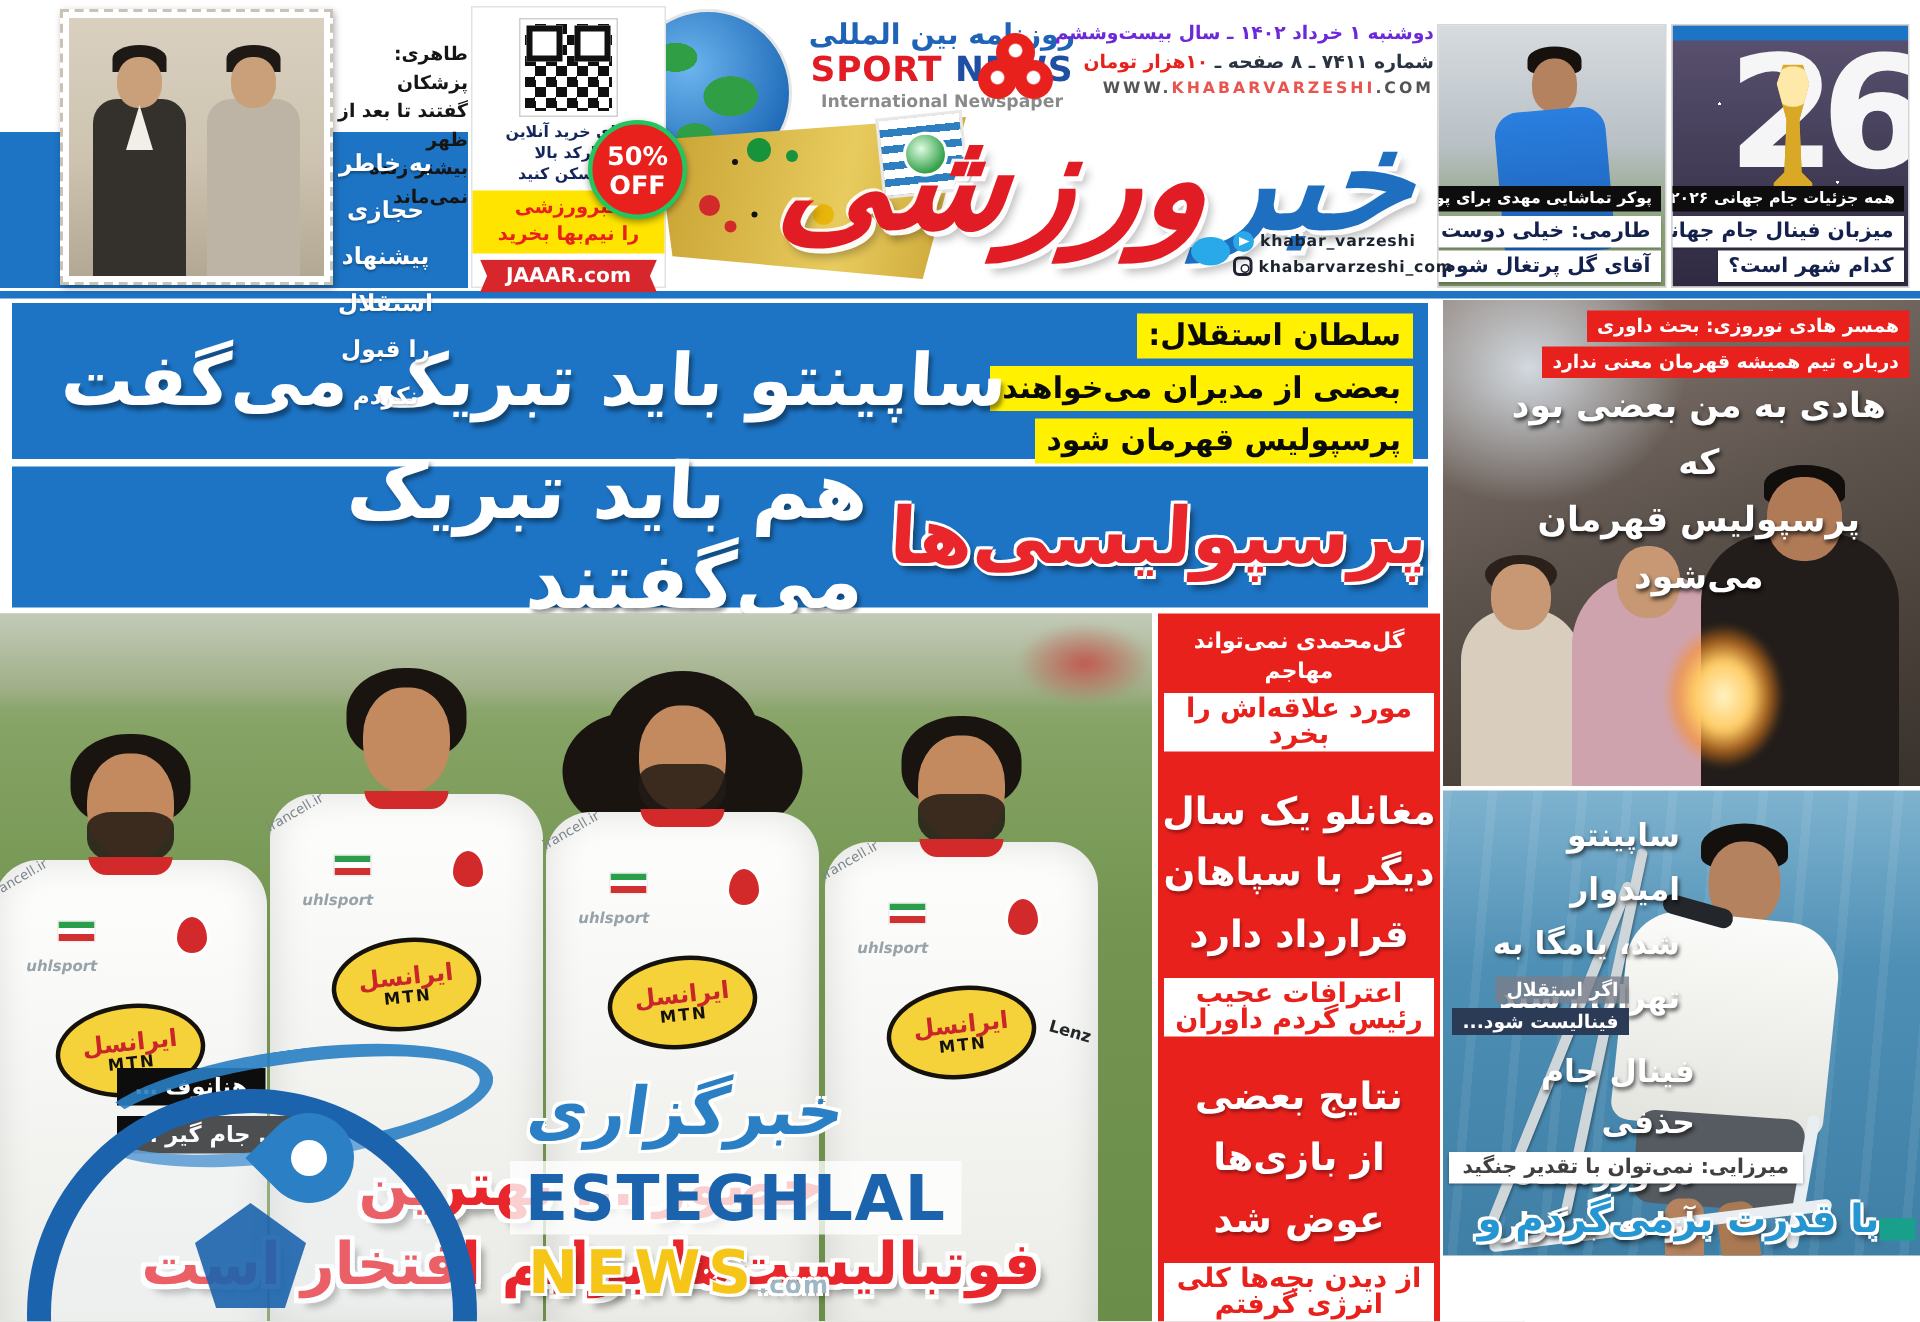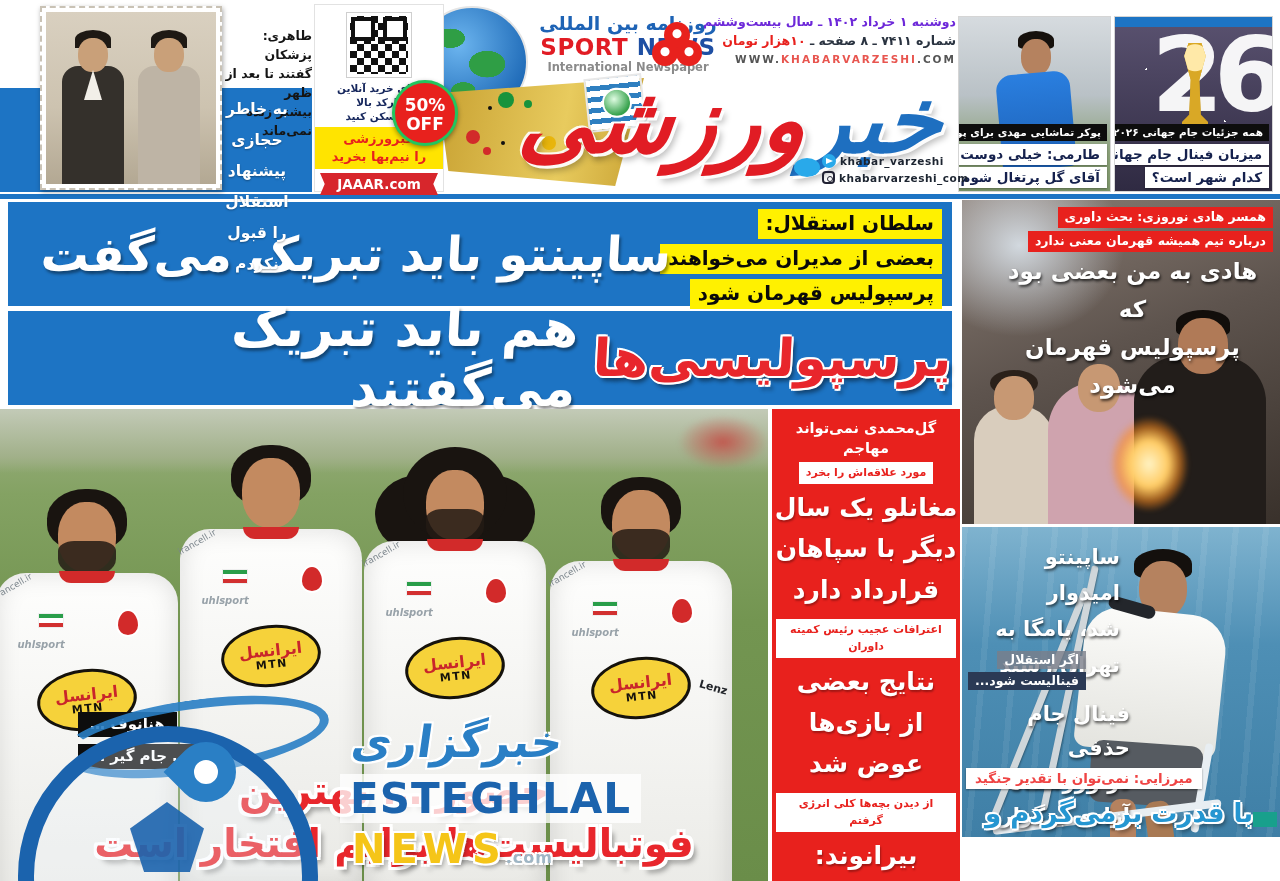--- a/index.html
+++ b/index.html
@@ -157,21 +157,21 @@
          text-shadow:2px 2px 0 #fff,-2px -2px 0 #fff,2px -2px 0 #fff,-2px 2px 0 #fff;}
   .wm-en1{left:340px;top:774px;font-weight:900;font-size:42px;letter-spacing:1px;color:#1b63ad;background:rgba(255,255,255,.78);
           padding:0 10px;direction:ltr;z-index:7;}
   .wm-en2{left:352px;top:826px;font-weight:900;font-size:40px;letter-spacing:5px;color:#f5c518;direction:ltr;z-index:7;
           text-shadow:2px 2px 0 #fff,-2px -2px 0 #fff,2px -2px 0 #fff,-2px 2px 0 #fff,3px 4px 4px rgba(0,0,0,.3);}
   .wm-en2 .dotcom{font-size:16px;letter-spacing:1px;color:#9fb6c5;}
 
   
   .redcol{left:772px;top:409px;width:188px;height:472px;background:#e8211d;text-align:center;color:#fff;padding-top:7px;}
   .rc-k-onred{font-weight:800;font-size:14.5px;line-height:20px;margin:2px 4px 1px;}
-  .rc-k-strip{display:inline-block;background:#fff;color:#e8211d;font-weight:800;font-size:11px;line-height:17px;padding:2px 7px 3px;margin:3px auto 1px;max-width:180px;}
+  .rc-k-strip{display:inline-block;background:#fff;color:#e8211d;font-weight:800;font-size:18px;line-height:17px;padding:2px 7px 3px;margin:3px auto 17px;max-width:180px;}
   .rc-head{font-weight:900;font-size:25px;line-height:41px;margin:2px 0 6px;text-shadow:1px 2px 2px rgba(0,0,0,.3);}
 
   
   .norouzi{left:962px;top:200px;width:318px;height:324px;overflow:hidden;
      background:radial-gradient(150px 130px at 18% 14%,rgba(225,235,244,.85),transparent 70%),
                 linear-gradient(160deg,#8a7d74 0%,#5e544e 45%,#39312b 100%);}
   .nz-man{position:absolute;right:14px;bottom:0;width:132px;height:168px;background:#221d1a;border-radius:46px 46px 0 0;}
   .nz-man-head{position:absolute;right:52px;bottom:150px;width:50px;height:56px;background:#b07a57;border-radius:46%;}
   .nz-man-hair{position:absolute;right:50px;bottom:188px;width:54px;height:26px;background:#120e0b;border-radius:50% 50% 20% 20%;}
   .nz-woman{position:absolute;right:128px;bottom:0;width:104px;height:142px;background:#cfa3ae;border-radius:48px 48px 0 0;}
@@ -202,21 +202,21 @@
   .cr-grip{position:absolute;left:146px;top:74px;width:48px;height:13px;background:#23262b;border-radius:7px;transform:rotate(16deg);}
   .chair1{position:absolute;left:30px;bottom:16px;width:230px;height:8px;background:#e8eef2;transform:rotate(-7deg);border-radius:4px;}
   .chair2{position:absolute;left:236px;bottom:4px;width:8px;height:90px;background:#e8eef2;transform:rotate(10deg);border-radius:4px;}
   .mz-h1{position:absolute;left:6px;top:12px;width:152px;text-align:right;color:#fff;font-weight:800;font-size:21px;line-height:36px;
          text-shadow:1px 2px 3px rgba(0,0,0,.65);}
   .mz-k1{position:absolute;left:6px;top:124px;display:flex;flex-direction:column;align-items:flex-start;gap:3px;}
   .mz-k1 .k1a{background:rgba(122,126,138,.8);color:#fff;font-weight:700;font-size:12.5px;padding:1px 7px 2px;width:fit-content;}
   .mz-k1 .k1b{background:#2b3a55;color:#fff;font-weight:700;font-size:12.5px;padding:1px 7px 2px;width:fit-content;}
   .mz-h2{position:absolute;left:6px;top:170px;width:162px;text-align:right;color:#fff;font-weight:800;font-size:21px;line-height:34px;
          text-shadow:1px 2px 3px rgba(0,0,0,.65);}
-  .mz-k2v{position:absolute;left:4px;top:241px;background:#fff;color:#ef4444;font-weight:800;font-size:13.5px;padding:2px 9px 3px;white-space:nowrap;box-shadow:0 1px 2px rgba(0,0,0,.4);}
+  .mz-k2v{position:absolute;left:4px;top:241px;background:#fff;color:#404040;font-weight:800;font-size:13.5px;padding:2px 9px 3px;white-space:nowrap;box-shadow:0 1px 2px rgba(0,0,0,.4);}
   .mz-h3{position:absolute;left:2px;top:266px;width:310px;text-align:center;color:#2596d1;font-weight:900;font-size:26px;line-height:40px;
      text-shadow:-2px 0 0 #fff,2px 0 0 #fff,0 -2px 0 #fff,0 2px 0 #fff,-2px -2px 0 #fff,2px 2px 0 #fff,3px 4px 4px rgba(0,0,0,.45);}
   .teal-sq{position:absolute;right:3px;bottom:10px;width:24px;height:15px;background:#18a08c;}
 </style>
 </head>
 <body>
 
 <div id="page">
 
   <div class="abs taheri-band"></div>
@@ -431,21 +431,21 @@
     <div>
       <div class="rc-k-onred">گل‌محمدی نمی‌تواند مهاجم</div>
       <div><span class="rc-k-strip">مورد علاقه‌اش را بخرد</span></div>
       <div class="rc-head">
         <div>مغانلو یک سال</div>
         <div>دیگر با سپاهان</div>
         <div>قرارداد دارد</div>
       </div>
     </div>
     <div>
-      <div><span class="rc-k-strip">اعترافات عجیب رئیس کمیته داوران</span></div>
+      <div><span class="rc-k-strip">اعترافات عجیب رئیس گردم داوران</span></div>
       <div class="rc-head">
         <div>نتایج بعضی</div>
         <div>از بازی‌ها</div>
         <div>عوض شد</div>
       </div>
     </div>
     <div>
       <div><span class="rc-k-strip">از دیدن بچه‌ها کلی انرژی گرفتم</span></div>
       <div class="rc-head">
         <div>بیرانوند:</div>

